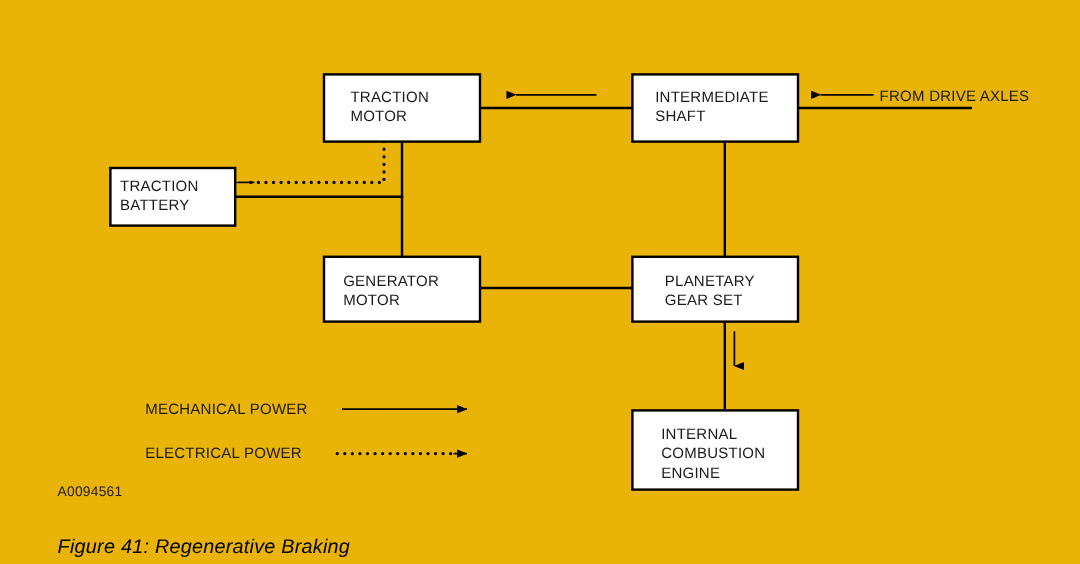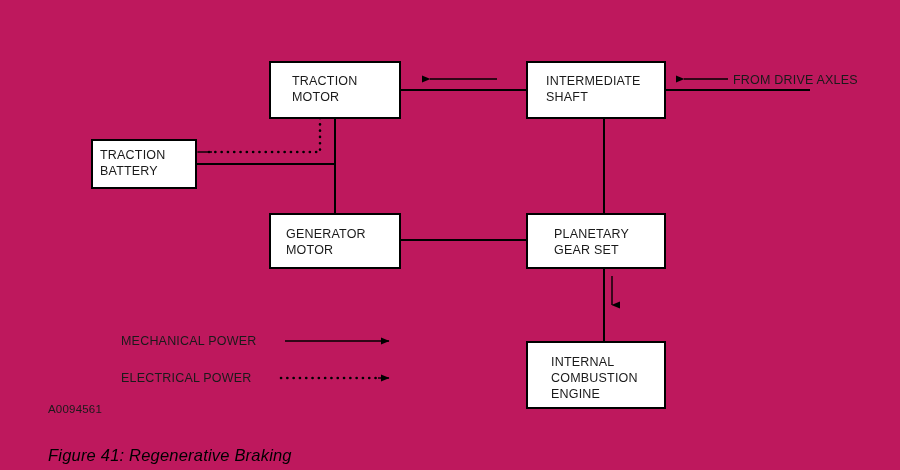--- a/index.html
+++ b/index.html
@@ -4,21 +4,21 @@
 <style>
   html, body {
     margin: 0;
     padding: 0;
     background: #ffffff;
   }
   #page {
     position: relative;
     width: 900px;
     height: 470px;
-    background: #be185d;
+    background: #eab308;
     overflow: hidden;
     font-family: "Liberation Sans", sans-serif;
     text-align: center;
   }
   #diagram-svg {
     position: absolute;
     left: 0;
     top: 0;
     width: 900px;
     height: 470px;

